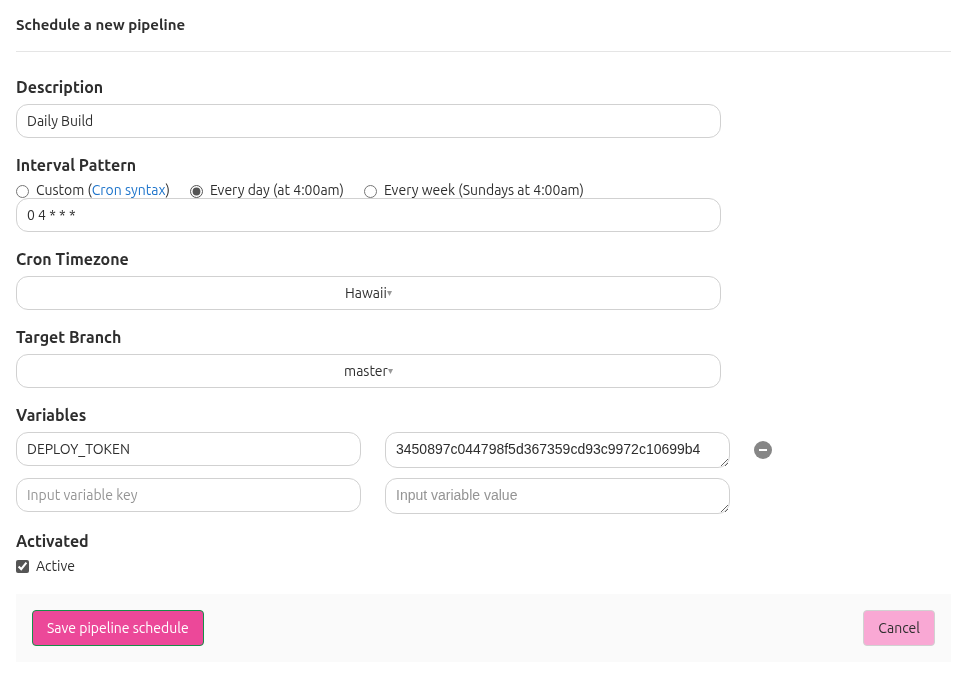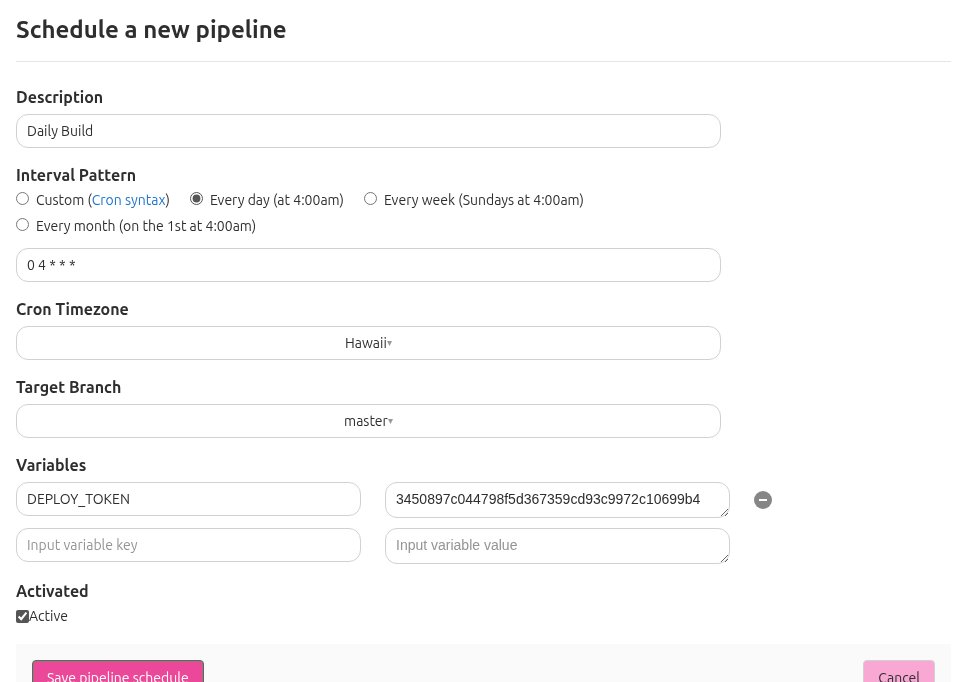--- a/index.html
+++ b/index.html
@@ -4,21 +4,21 @@
   <style>
     * { box-sizing: border-box; margin: 0; padding: 0; }
     body {
       font-family: -apple-system, BlinkMacSystemFont, "Segoe UI", Ubuntu, "Helvetica Neue", sans-serif;
       font-size: 14px;
       color: #2e2e2e;
       background: #fff;
       padding: 16px;
     }
     h1 {
-      font-size: 24px;
+      font-size: 15px;
       font-weight: 600;
       margin-bottom: 18px;
     }
     .divider {
       border: none;
       border-top: 1px solid #e5e5e5;
       margin-bottom: 26px;
     }
     .form-group {
       margin-bottom: 18px;
@@ -48,21 +48,21 @@
       padding: 10px;
     }
     .radio-row {
       display: flex;
       flex-wrap: wrap;
       gap: 20px;
       align-items: center;
     }
     .radio-item {
       display: inline-flex;
-      align-items: flex-start;
+      align-items: flex-end;
       gap: 7px;
       cursor: pointer;
     }
     .radio-item input[type="radio"] {
       accent-color: #555;
       width: 13px; height: 13px;
       cursor: pointer;
     }
     .radio-item .paren-link {
       color: #1f75cb;
@@ -109,20 +109,21 @@
       border: none;
       cursor: pointer;
       margin-top: 9px;
       flex: 0 0 auto;
     }
     .remove-btn svg { width: 10px; height: 10px; }
     .remove-placeholder { width: 18px; flex: 0 0 auto; }
     .activated-row {
       display: inline-flex;
       align-items: center;
+      gap: 7px;
     }
     .activated-row input[type="checkbox"] {
       accent-color: #555;
       cursor: pointer;
     }
     .footer {
       background: #fafafa;
       padding: 16px;
       display: flex;
       justify-content: space-between;
@@ -172,26 +173,20 @@
     </label>
     <label class="radio-item">
       <input type="radio" name="interval" checked="" style="">
       <span>Every day (at 4:00am)</span>
     </label>
     <label class="radio-item">
       <input type="radio" name="interval" style="">
       <span>Every week (Sundays at 4:00am)</span>
     </label>
   </div>
-  <div class="radio-row interval-row2">
-    <label class="radio-item">
-      <input type="radio" name="interval" style="">
-      <span>Every month (on the 1st at 4:00am)</span>
-    </label>
-  </div>
   <input type="text" class="cron-expr" readonly="" value="0 4 * * *" style="">
 </div>
 
 <div class="form-group form-group-narrow">
   <label class="form-label">Cron Timezone</label>
   <div class="select-wrap">
     <span>Hawaii</span>
     <span class="chev">▾</span>
   </div>
 </div>

